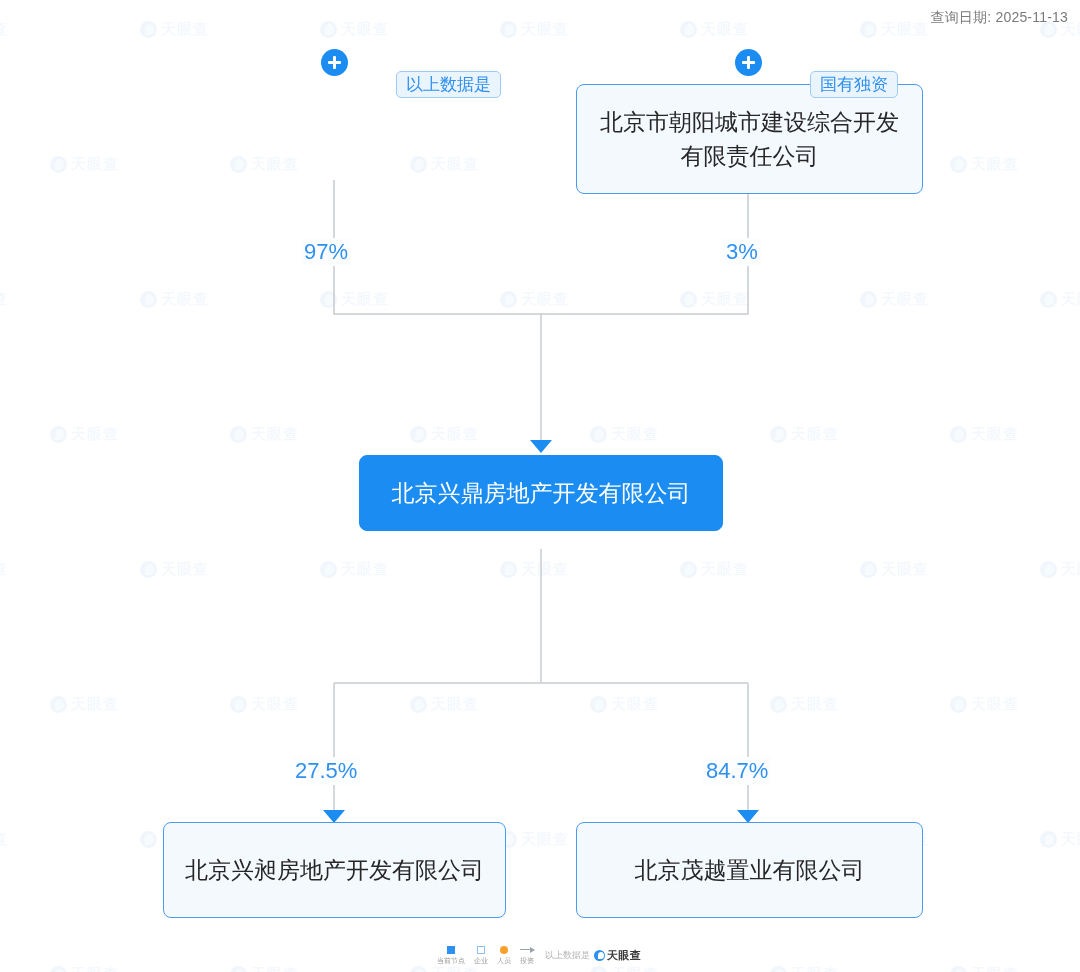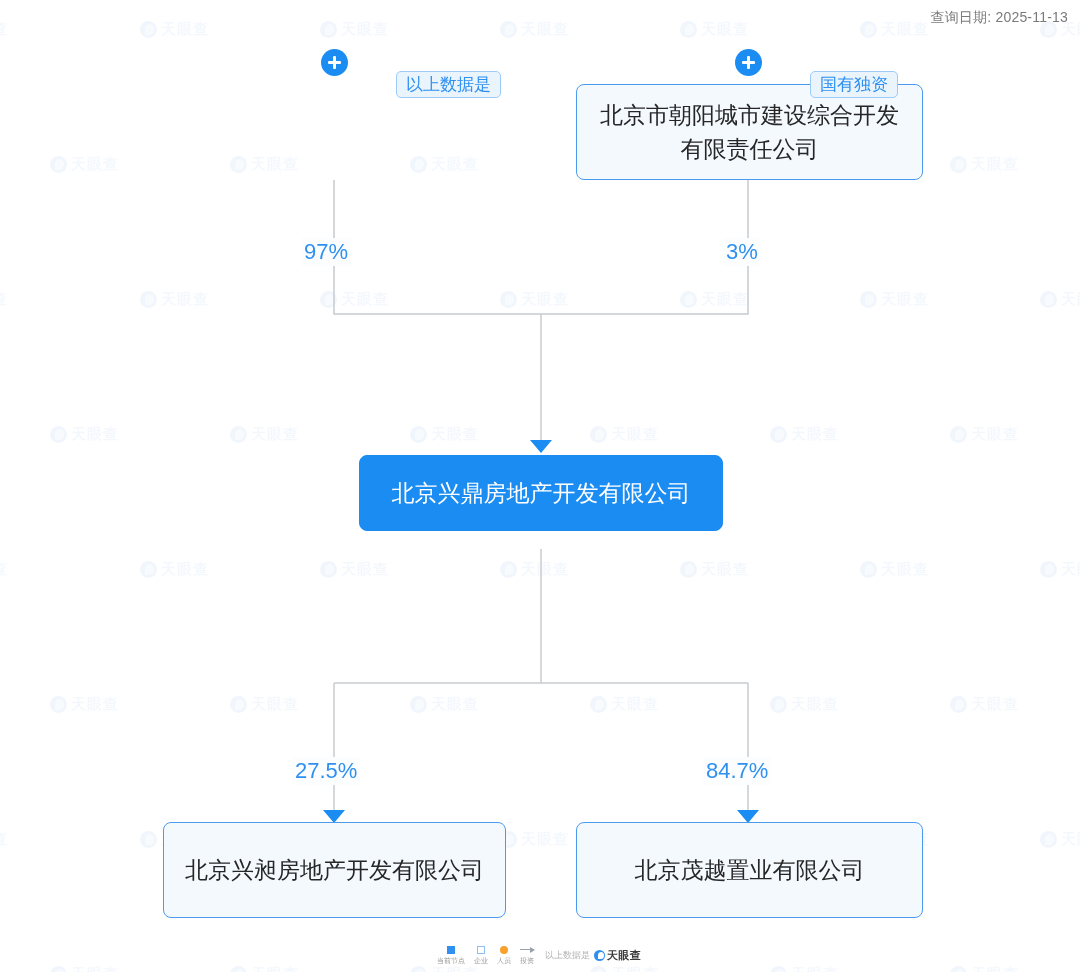--- a/index.html
+++ b/index.html
@@ -458,21 +458,21 @@
     <path d="M334 683 L748 683" fill="none" stroke="#c8ccd0" stroke-width="1.5"></path>
     <path d="M334 683 L334 810" fill="none" stroke="#c8ccd0" stroke-width="1.5"></path>
     <path d="M748 683 L748 810" fill="none" stroke="#c8ccd0" stroke-width="1.5"></path>
     <polygon points="323,810 345,810 334,823" fill="#1b8cf2"></polygon>
     <polygon points="737,810 759,810 748,823" fill="#1b8cf2"></polygon>
   </svg>
 
   <div class="expand-btn" style="left:321px; top:49px;"></div>
   <div class="tag-badge" style="left:396px; top:71px;">以上数据是</div>
 
-  <div class="node node-light" style="left:576px; top:84px; width:347px; height:96px;">
+  <div class="node node-light" style="left:576px; top:84px; width:347px; height:110px;">
     <span class="node-label">北京市朝阳城市建设综合开发有限责任公司</span>
   </div>
   <div class="expand-btn" style="left:735px; top:49px;"></div>
   <div class="tag-badge" style="left:810px; top:71px;">国有独资</div>
 
   <div class="pct-label" style="left:301px; top:238px;">97%</div>
   <div class="pct-label" style="left:723px; top:238px;">3%</div>
 
   <div class="node node-primary" style="left:359px; top:455px; width:364px; height:76px;">
     <span class="node-label">北京兴鼎房地产开发有限公司</span>

